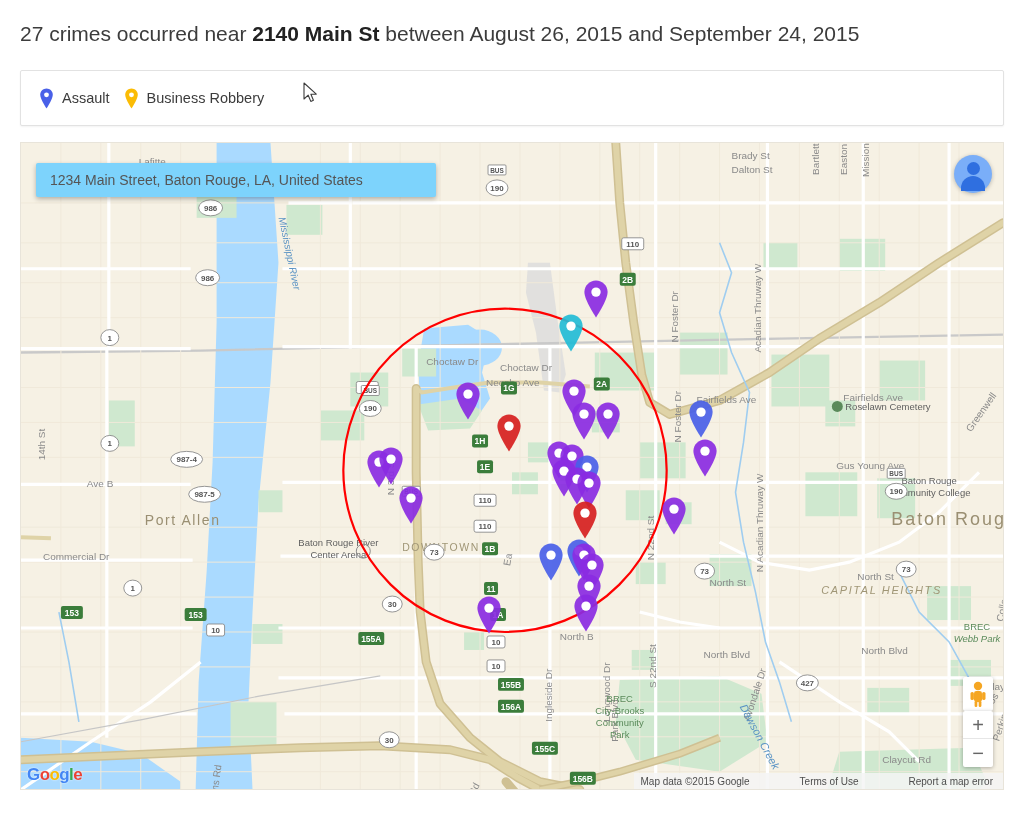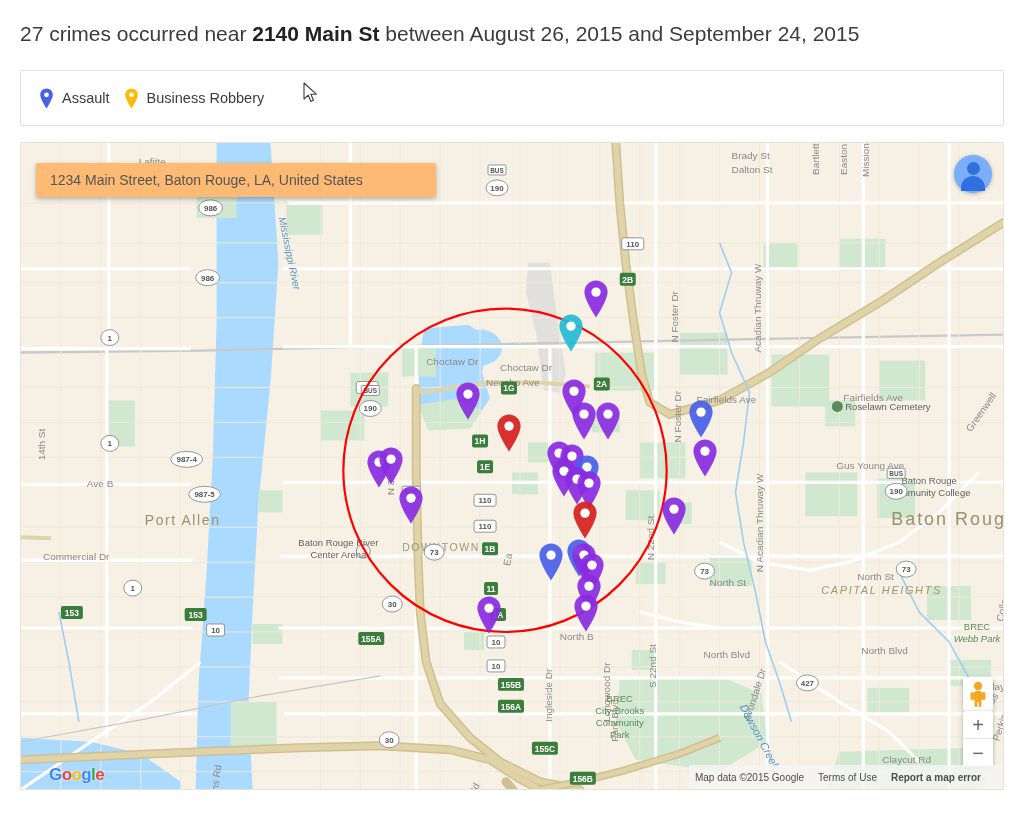--- a/index.html
+++ b/index.html
@@ -97,21 +97,21 @@
   
   #radius-circle {
     fill: none; stroke: #ff0000; stroke-width: 2.2;
   }
 
   
   #address-box {
     position: absolute;
     left: 15px; top: 20px;
     width: 400px; height: 34px;
-    background: #fdba74;
+    background: #7dd3fc;
     border-radius: 2px;
     box-shadow: 0 2px 5px rgba(0,0,0,0.28);
     display: flex;
     align-items: center;
     padding: 0 14px;
     font-size: 14px;
     color: #555;
     white-space: nowrap;
   }
 
@@ -163,39 +163,39 @@
   #zoom-in { border-bottom: 1px solid #e6e6e6; }
 
   
   #attribution {
     position: absolute;
     right: 0; bottom: 0;
     height: 16px;
     background: rgba(245,245,245,0.85);
     display: flex;
     align-items: center;
-    padding: 12px 6px;
+    padding: 4px 6px;
     font-size: 10px;
     color: #4d4d4d;
     white-space: nowrap;
+    gap: 36px;
   }
   #attribution span, #attribution a { margin-right: 14px; }
   #attribution a { color: #4d4d4d; text-decoration: none; }
-  #attribution .last { margin-right: 16px; font-weight: bold; }
+  #attribution .last { margin-right: 4px; }
 
   
   #google-logo {
     position: absolute;
     left: 6px; bottom: 4px;
     font-size: 17px;
     font-weight: 700;
     letter-spacing: -0.6px;
     font-family: "Liberation Sans", sans-serif;
     text-shadow: 0 0 2px rgba(255,255,255,0.9);
-    margin-left: 22px;
   }
   .g-b { color: #4285F4; } .g-r { color: #EA4335; }
   .g-y { color: #FBBC05; } .g-g { color: #34A853; }
 
   
   .marker {
     position: absolute;
     width: 28px; height: 40px;
     margin-left: -14px; margin-top: -40px;
   }

